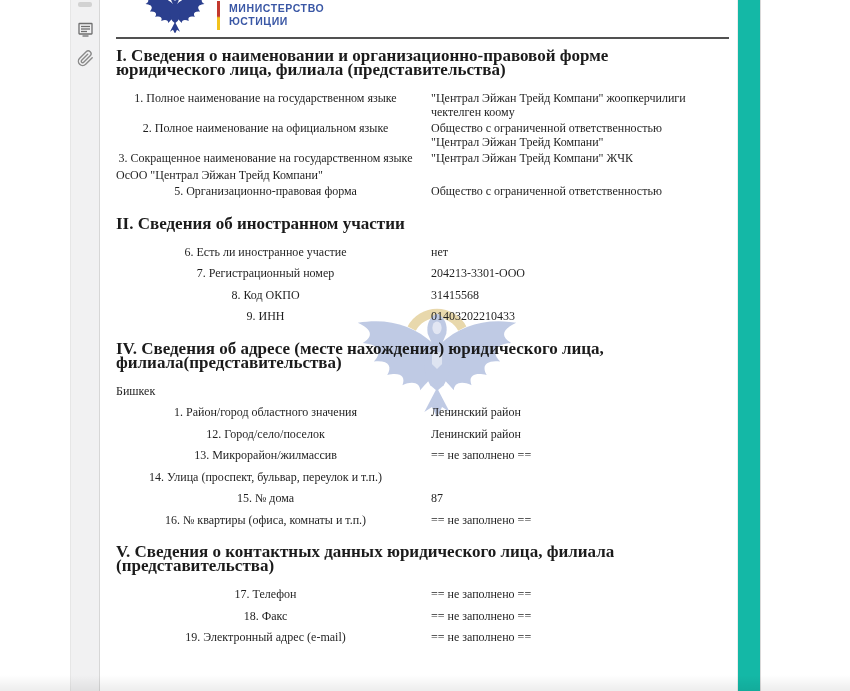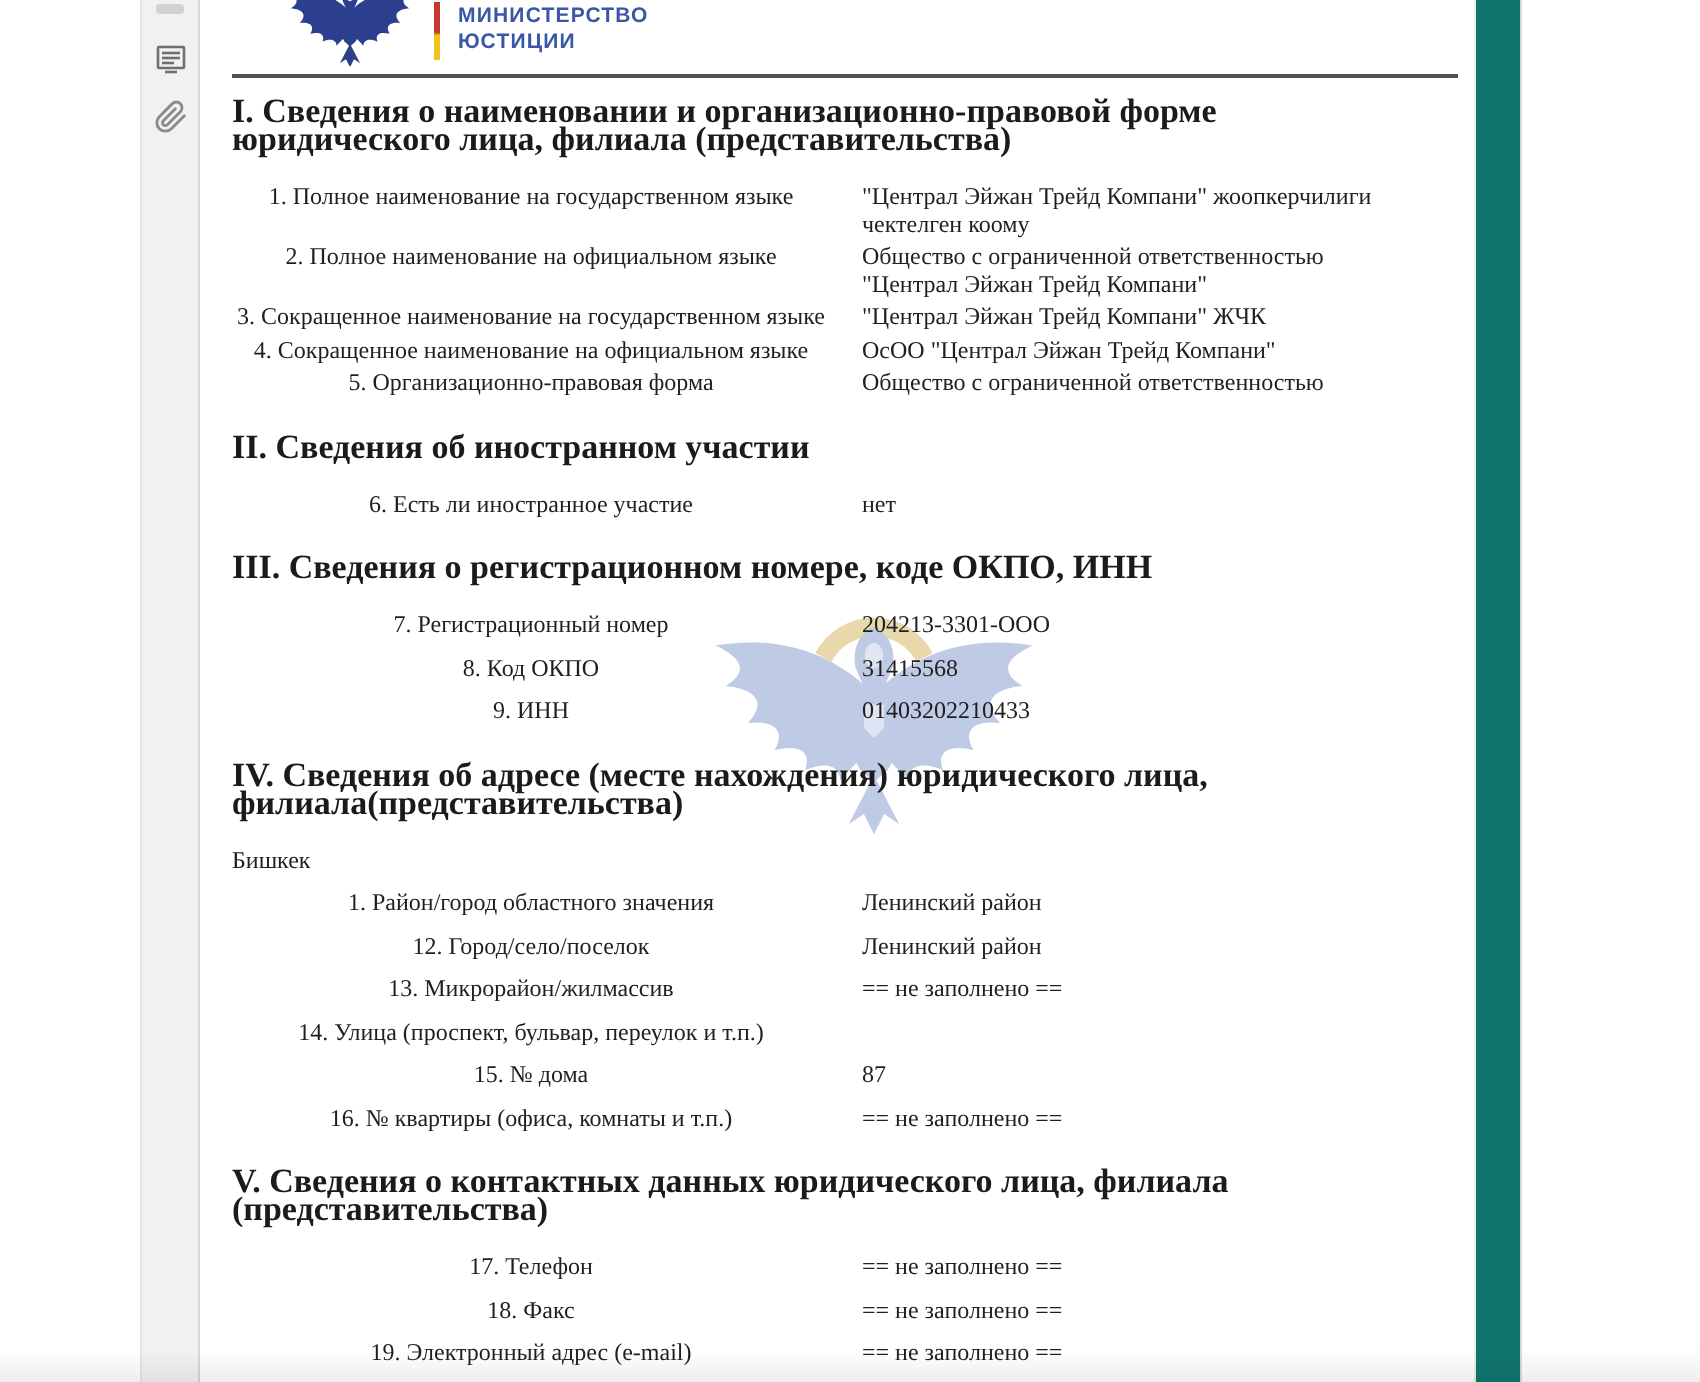--- a/index.html
+++ b/index.html
@@ -31,21 +31,21 @@
     width:18px; height:18px;
     display:flex; align-items:center; justify-content:center;
     color:#6f6f6f; cursor:pointer;
   }
   .side-btn svg { display:block; }
 
   
   .viewer {
     position:absolute; left:101px; top:0;
     width:659px; height:691px;
-    background:#0f766e;
+    background:#14b8a6;
   }
   .page {
     position:absolute; left:0; top:0;
     width:637px; height:691px;
     background:#ffffff;
     border-right:1px solid #ececec;
     box-sizing:border-box;
     padding-left:15px;
   }
   .page-inner { position:relative; width:613px; z-index:1; }
@@ -172,39 +172,37 @@
         </div>
         <div class="row">
           <div class="label">2. Полное наименование на официальном языке</div>
           <div class="value">Общество с ограниченной ответственностью "Централ Эйжан Трейд Компани"</div>
         </div>
         <div class="row">
           <div class="label">3. Сокращенное наименование на государственном языке</div>
           <div class="value">"Централ Эйжан Трейд Компани" ЖЧК</div>
         </div>
         <div class="row">
-          <div class="label">4. Сокращенное наименование на официальном языке</div>
           <div class="value">ОсОО "Централ Эйжан Трейд Компани"</div>
         </div>
         <div class="row">
           <div class="label">5. Организационно-правовая форма</div>
           <div class="value">Общество с ограниченной ответственностью</div>
         </div>
       </div>
 
       <div class="section">
         <div class="section-title">II. Сведения об иностранном участии</div>
         <div class="row">
           <div class="label">6. Есть ли иностранное участие</div>
           <div class="value">нет</div>
         </div>
       </div>
 
       <div class="section">
-        <div class="section-title">III. Сведения о регистрационном номере, коде ОКПО, ИНН</div>
         <div class="row">
           <div class="label">7. Регистрационный номер</div>
           <div class="value">204213-3301-ООО</div>
         </div>
         <div class="row">
           <div class="label">8. Код ОКПО</div>
           <div class="value">31415568</div>
         </div>
         <div class="row">
           <div class="label">9. ИНН</div>

